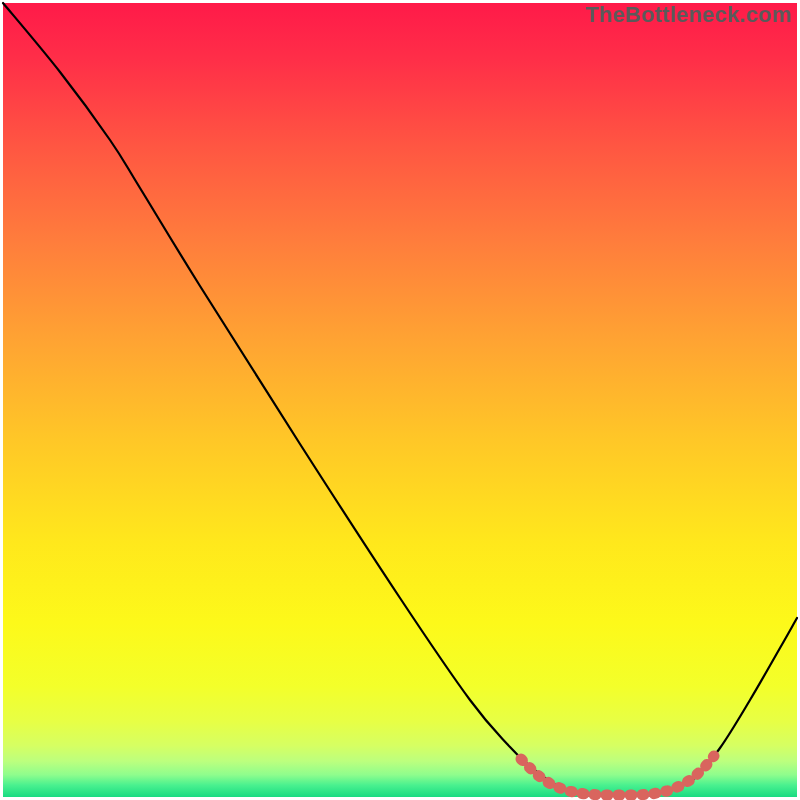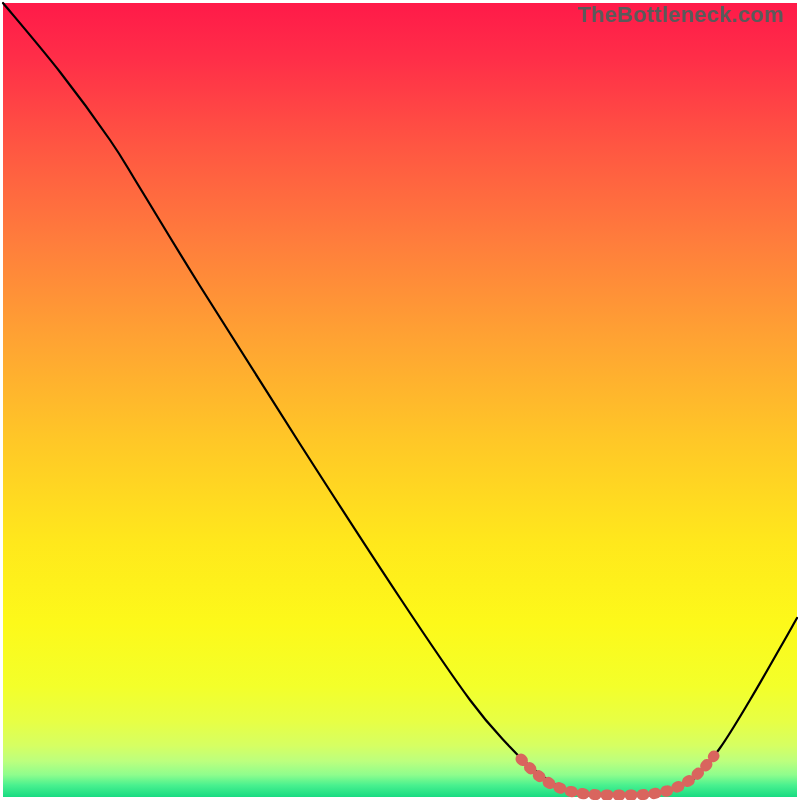--- a/index.html
+++ b/index.html
@@ -12,21 +12,21 @@
     font-family: Arial, Helvetica, sans-serif;
   }
   .stage {
     position: relative;
     width: 800px;
     height: 800px;
   }
   .watermark {
     position: absolute;
     top: 2px;
-    right: 16px;
+    right: 8px;
     font-size: 22px;
     font-weight: 600;
     color: #5a5a5a;
     letter-spacing: 0.2px;
     z-index: 10;
   }
   svg {
     position: absolute;
     top: 0;
     left: 0;

